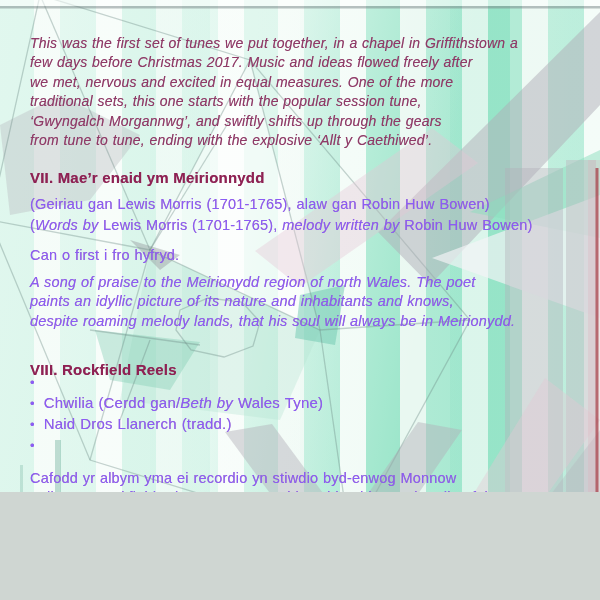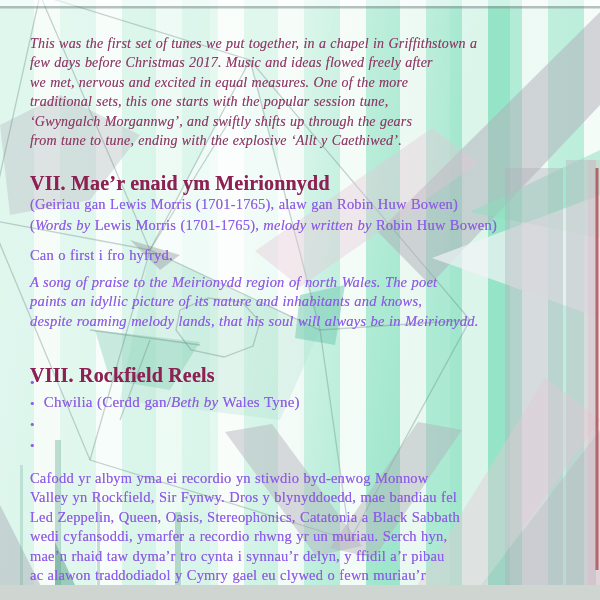--- a/index.html
+++ b/index.html
@@ -1,18 +1,18 @@
 <!DOCTYPE html>
 <html><head>
 <meta charset="utf-8">
 <style>
   html,body{margin:0;padding:0;background:#cfd6d2;}
   .page{
-    position:relative;width:600px;height:585px;overflow:hidden;
-    font-family:Liberation Serif, serif;
+    position:relative;width:600px;height:492px;overflow:hidden;
+    font-family:Liberation Sans, sans-serif;
     background:#eafaf3;
   }
   
   .stripes{
     position:absolute;inset:0;
     background:
       repeating-linear-gradient(90deg,
         #9de6cb 0px,#9de6cb 34px,
         #e9f8f1 34px,#e9f8f1 60px,
         #aeeAd4 60px,#a9e9d2 96px,
@@ -40,21 +40,21 @@
   .blk{position:absolute;left:30px;}
   .pre{white-space:pre;}
   .body-text{
     color:#8b5cf6;font-size:14.5px;line-height:19.5px;
     letter-spacing:.2px;word-spacing:.5px;
     text-shadow:0 0 .5px rgba(150,65,110,.55);
   }
   .it{font-style:italic;}
   .intro{font-size:14px;line-height:19.4px;color:#8f3a67;}
   .heading{
-    color:#8e2153;font-weight:700;font-size:20px;line-height:22px;
+    color:#8e2153;font-weight:700;font-size:15px;line-height:22px;
     letter-spacing:.2px;text-shadow:0 0 .5px rgba(142,33,83,.6);
   }
   .b-intro{top:20px;}
   .b-h7{top:155px;}
   .b-cred1{top:180px;}
   .b-cred2{top:201px;}
   .b-fawl{top:231px;}
   .b-sum{top:258px;}
   .b-h8{top:347px;}
   .b-list{top:371px;}
@@ -156,20 +156,21 @@
       <ul class="blk b-list tracks body-text">
         <li>
           <span class="dot">•</span>
         </li>
         <li>
           <span class="dot">•</span>
           <span><span>Chwilia (Cerdd gan/</span><span class="it">Beth by</span><span> Wales Tyne)</span></span>
         </li>
         <li>
           <span class="dot">•</span>
+          <span><span>Naid Dros Llanerch (tradd.)</span><span class="it"></span><span></span></span>
         </li>
         <li>
           <span class="dot">•</span>
         </li>
       </ul>
     </section>
 
     <p class="blk b-outro body-text pre">Cafodd yr albym yma ei recordio yn stiwdio byd-enwog Monnow
 Valley yn Rockfield, Sir Fynwy. Dros y blynyddoedd, mae bandiau fel
 Led Zeppelin, Queen, Oasis, Stereophonics, Catatonia a Black Sabbath

